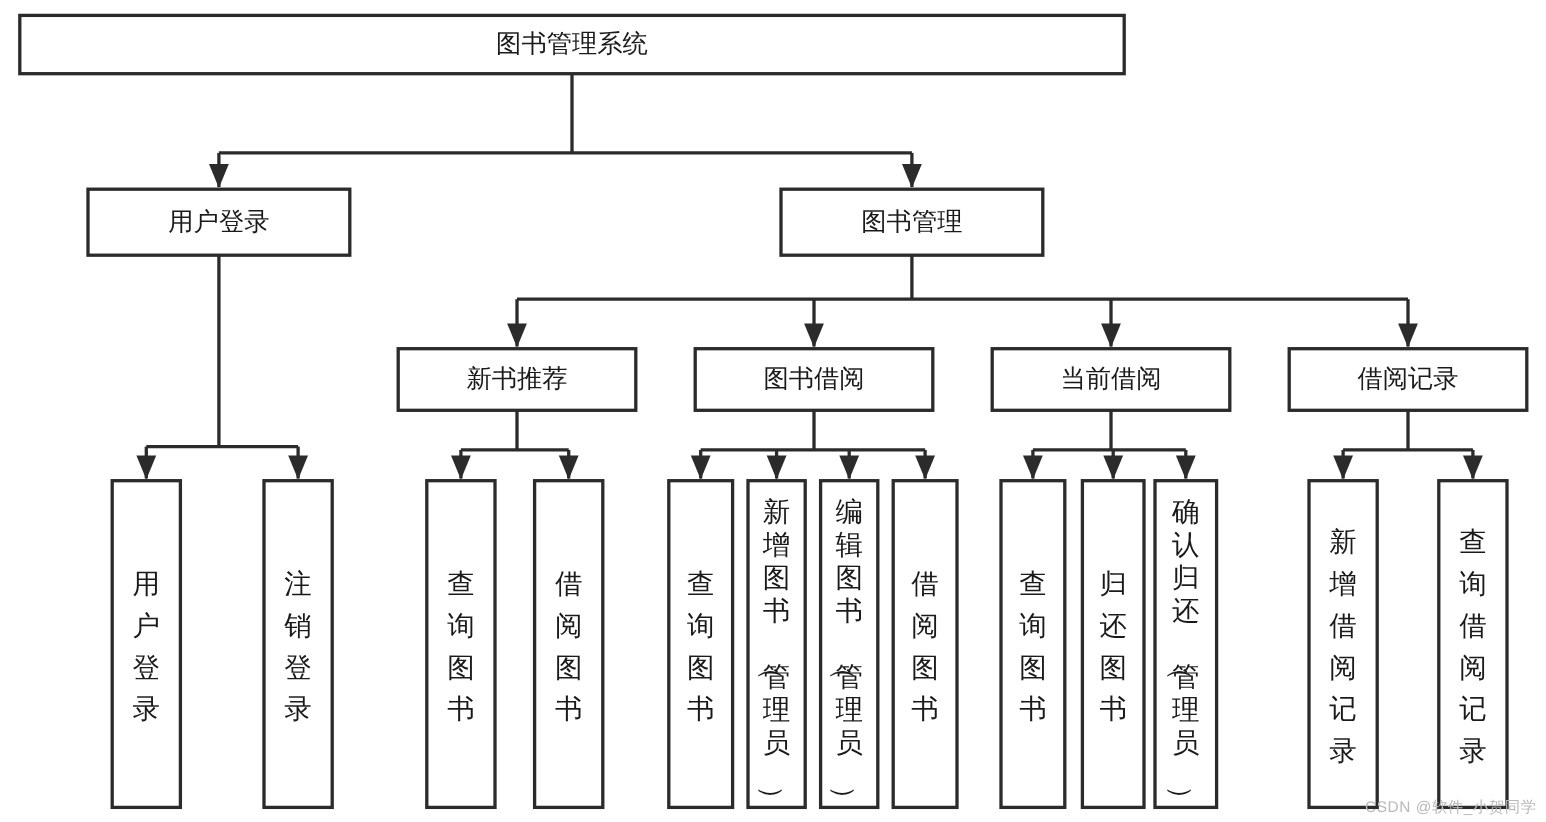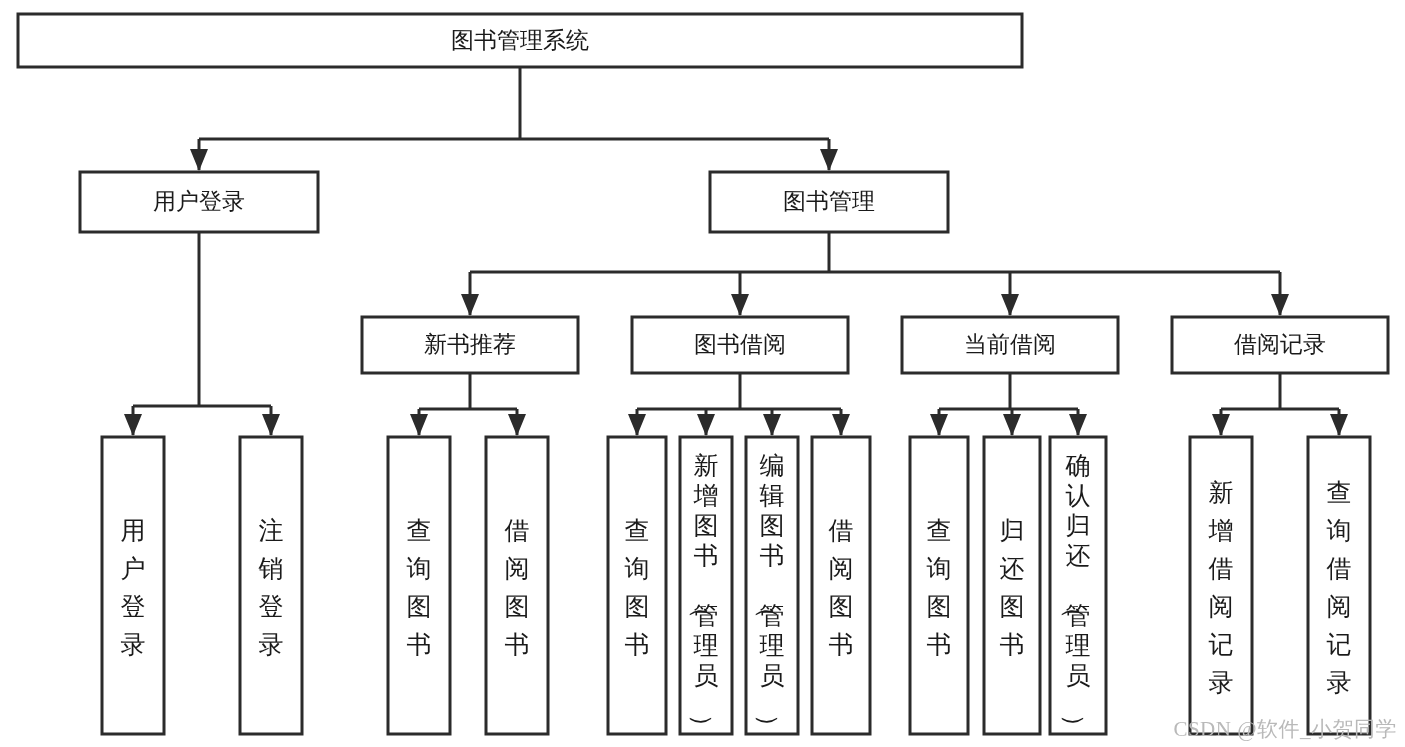--- a/index.html
+++ b/index.html
@@ -51,22 +51,22 @@
   .node-label-vertical {
     font-family: "Liberation Sans", "DejaVu Sans", sans-serif;
     fill: #1a1a1a;
     font-size: 25px;
     text-anchor: middle;
   }
   .watermark {
     position: absolute;
     right: 8px;
     bottom: 4px;
-    font-family: Liberation Serif, serif;
-    font-size: 21px;
+    font-family: Liberation Sans, sans-serif;
+    font-size: 14px;
     color: #b9b9b9;
     letter-spacing: 0.5px;
     white-space: nowrap;
     pointer-events: none;
   }
 </style>
 </head>
 <body>
 
 <div id="diagram-root">

